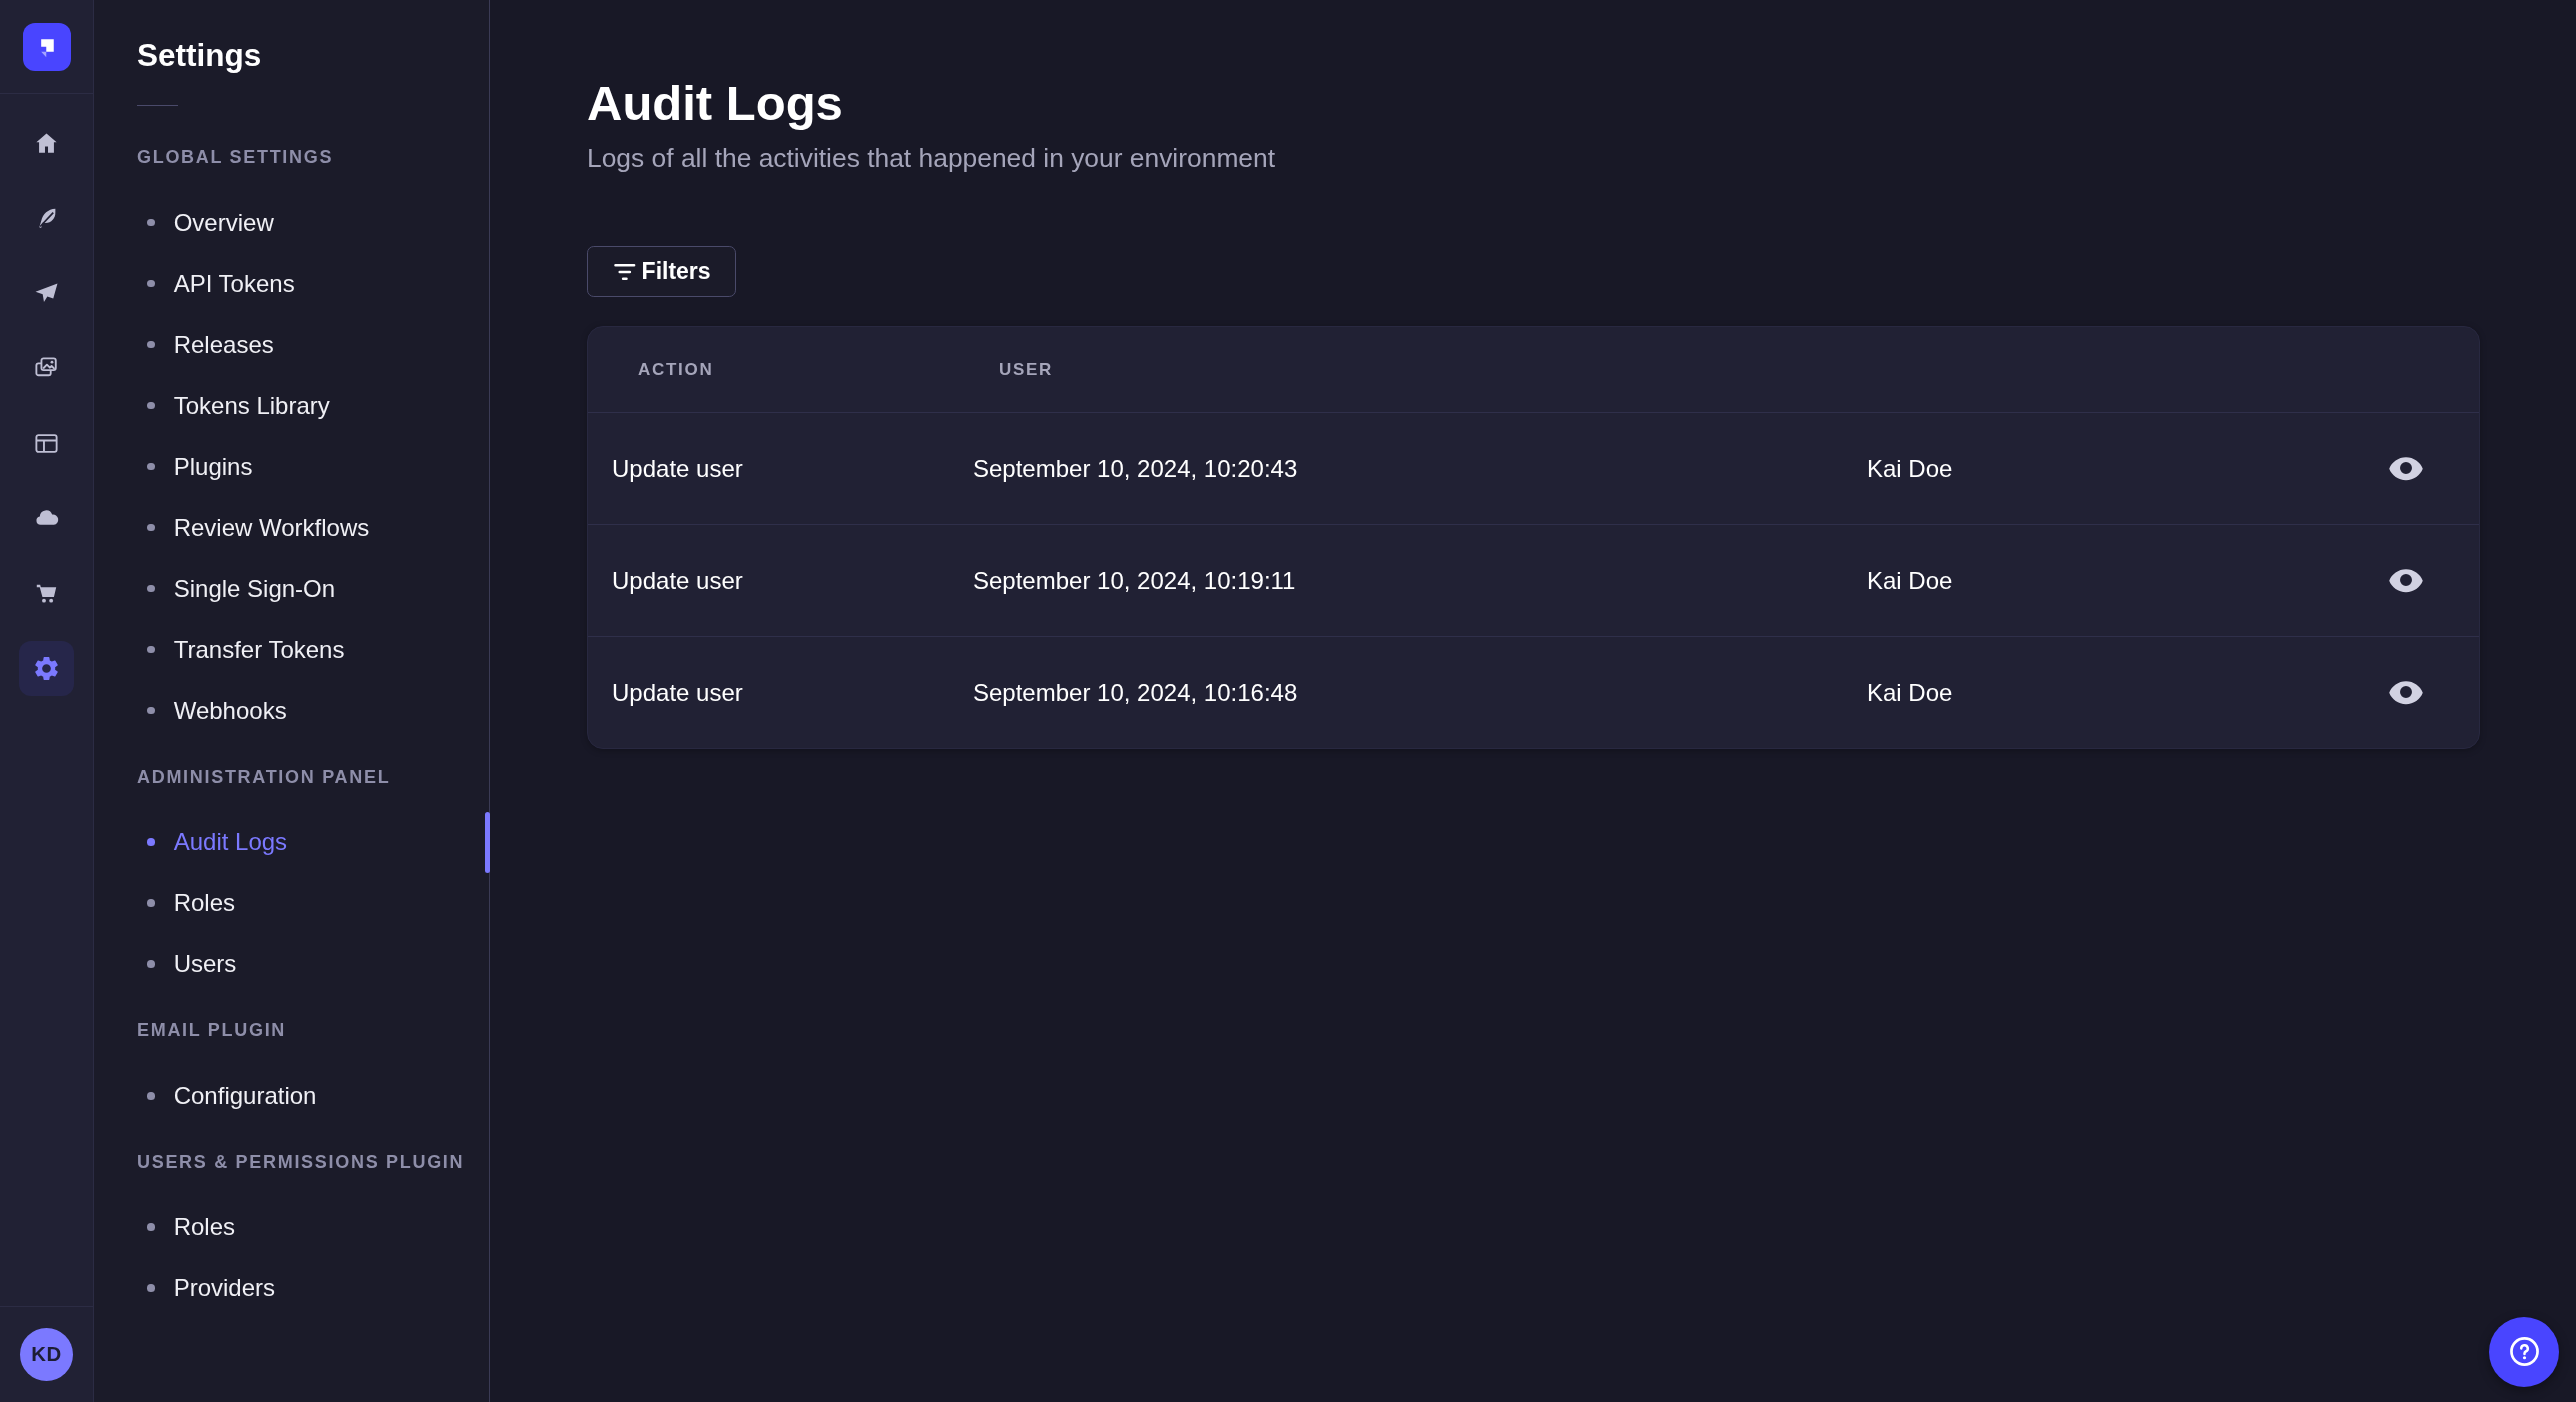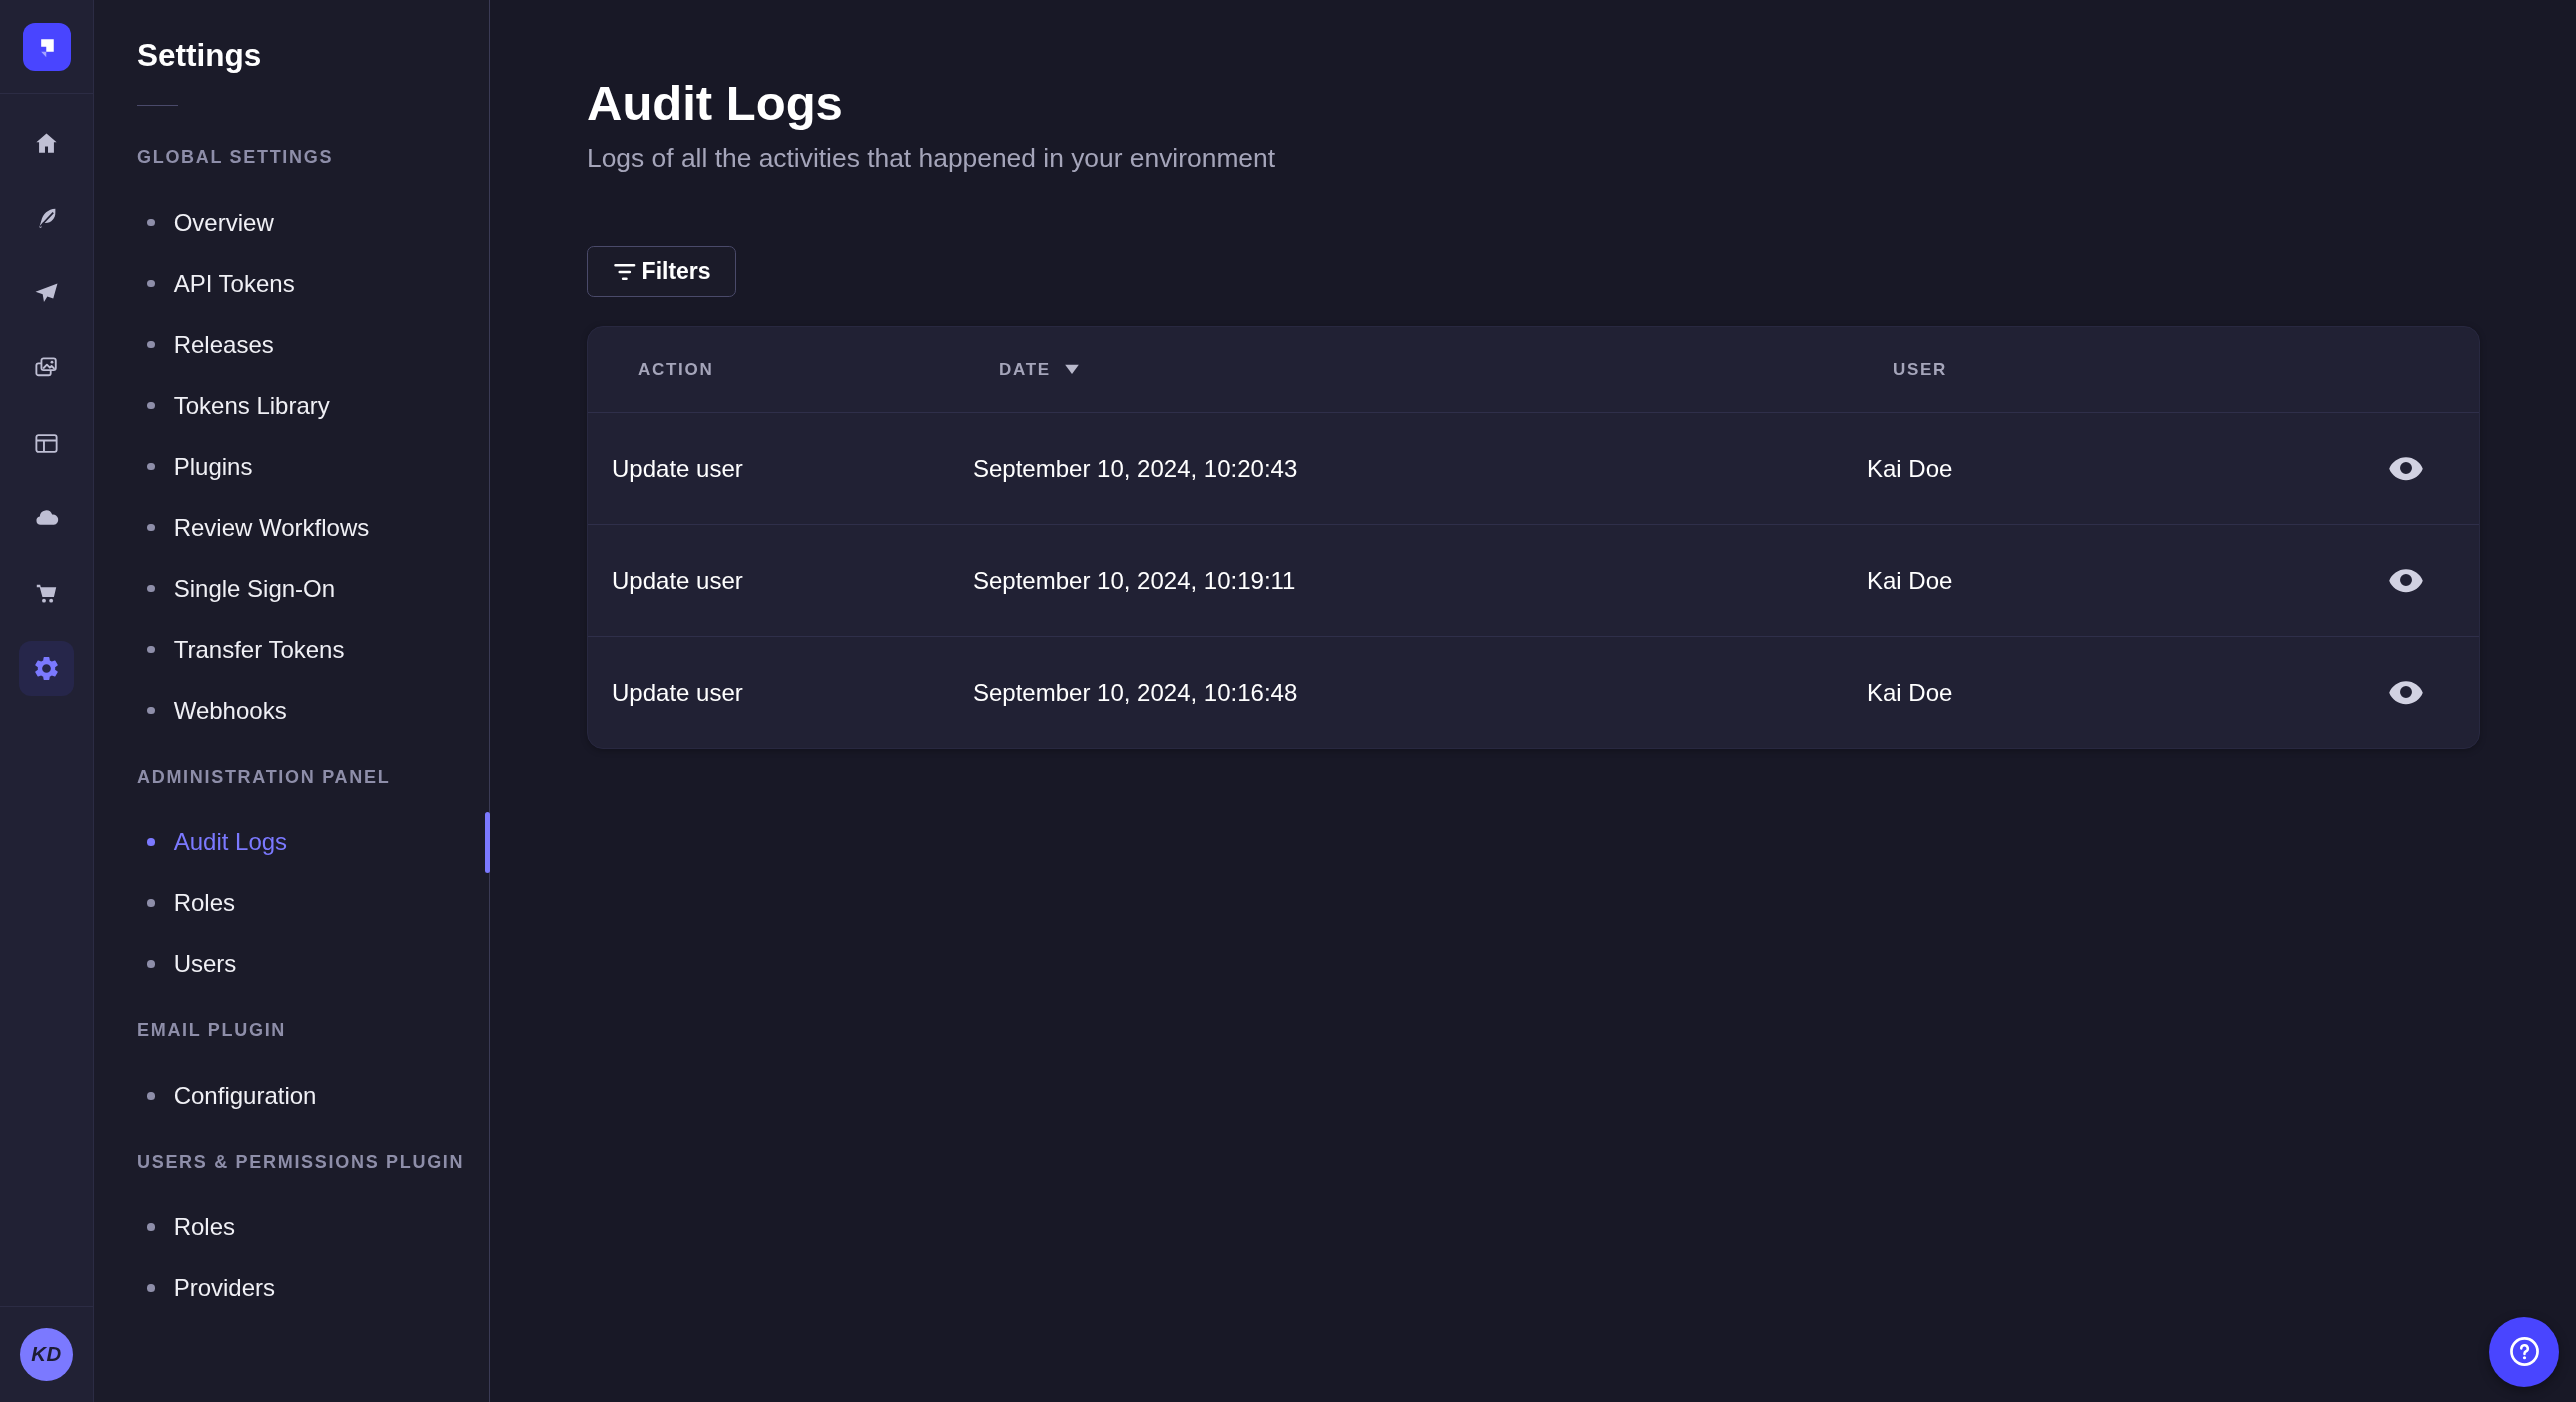--- a/index.html
+++ b/index.html
@@ -63,21 +63,20 @@
     border-top:0.9px solid var(--line);
     display:flex;align-items:center;justify-content:center;
   }
   .avatar{
     width:53px;height:53px;border-radius:50%;
     background:var(--accent);
     color:#1d1d33;font-size:20.4px;font-weight:700;
     display:flex;align-items:center;justify-content:center;
     letter-spacing:0.4px;
     cursor:pointer;
-    font-style:italic;
   }
   
   .subnav{
     width:396px;height:100%;
     background:var(--subnav-bg);
     border-right:0.9px solid var(--line-light);
     position:relative;
     flex:0 0 auto;
   }
   .subnav-title{
@@ -342,26 +341,20 @@
   <button class="filters-btn">
     <svg width="25.6" height="22" viewBox="0 0 30 26">
       <path d="M4 5h22M9 13h12M13 21h4" stroke="#ffffff" stroke-width="3" stroke-linecap="round" fill="none"></path>
     </svg>
     <span>Filters</span>
   </button>
 
   <section class="table-card">
     <div class="t-row t-head">
       <div class="t-cell">ACTION</div>
-      <div class="t-cell">
-        <span>DATE</span>
-        <svg width="18" height="12.8" viewBox="0 0 20 15">
-          <path d="M2 2h16l-8 11z" fill="#b9b9cc"></path>
-        </svg>
-      </div>
       <div class="t-cell">USER</div>
       <div class="t-cell eye-cell"></div>
     </div>
 
     <div class="t-row t-body-row">
       <div class="t-cell">Update user</div>
       <div class="t-cell">September 10, 2024, 10:20:43</div>
       <div class="t-cell">Kai Doe</div>
       <div class="t-cell eye-cell">
         <button class="eye-btn">

